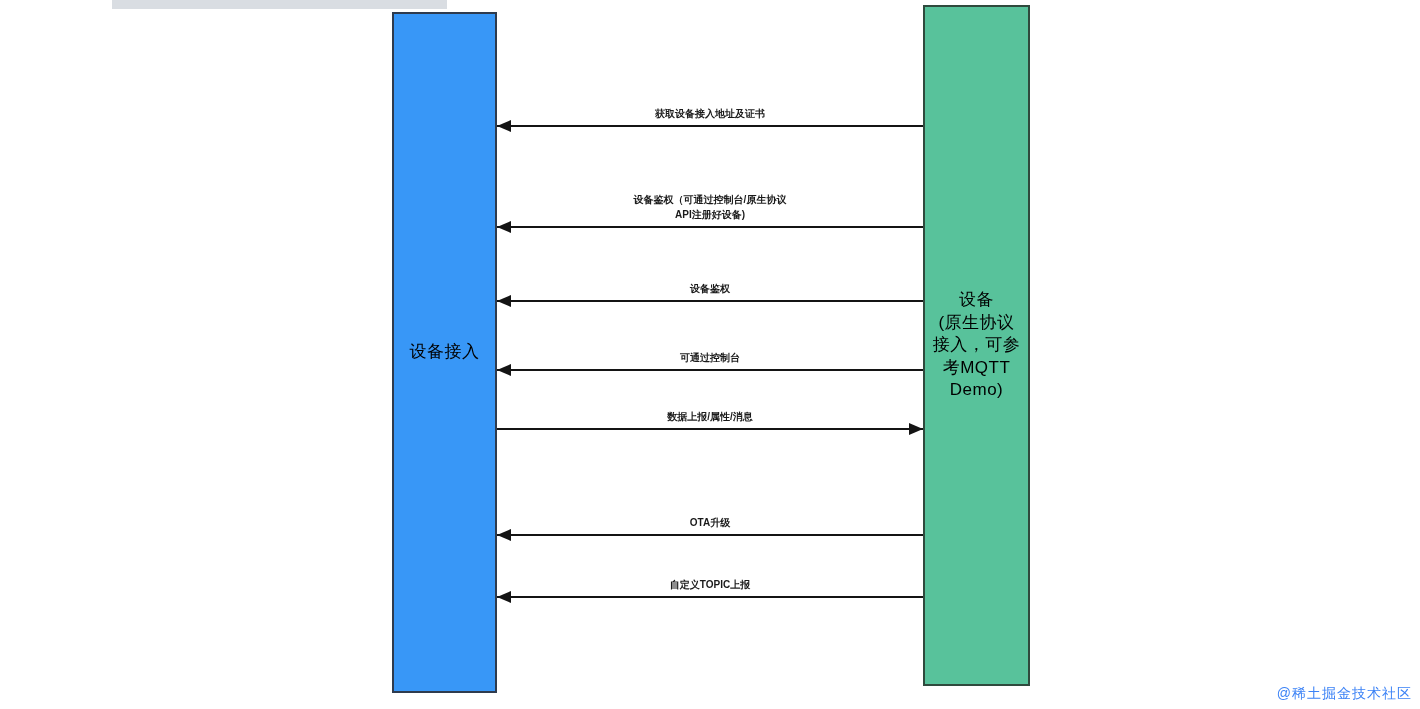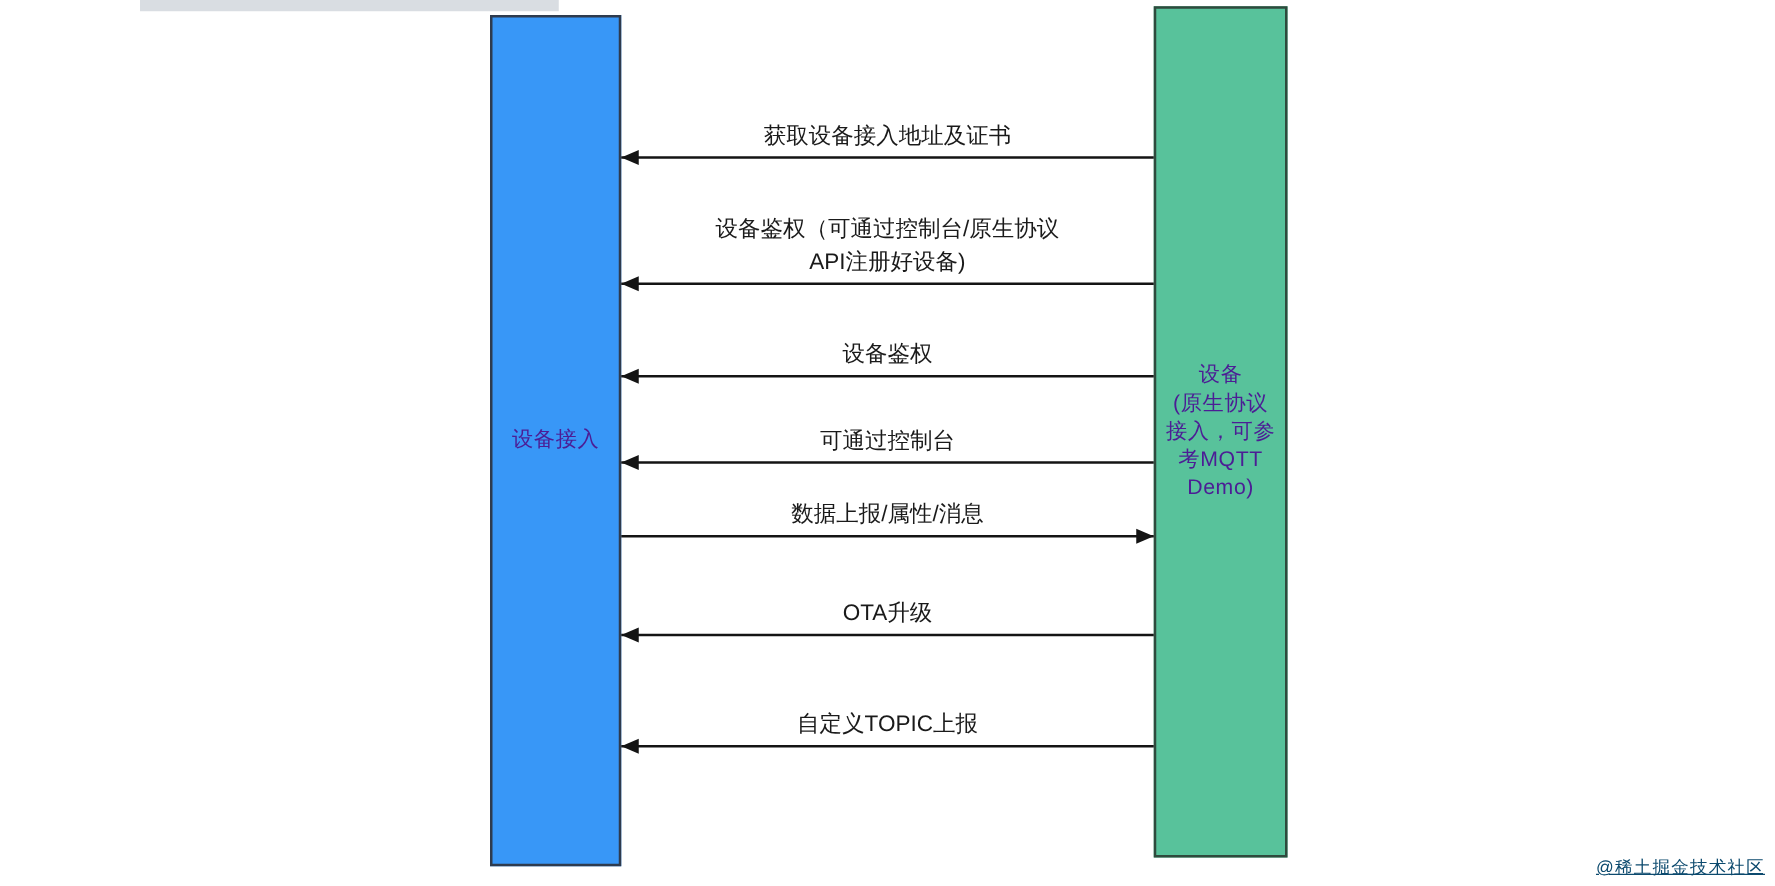--- a/index.html
+++ b/index.html
@@ -21,21 +21,21 @@
     background: #d9dde2;
   }
 
   
   .lane {
     position: absolute;
     display: flex;
     align-items: center;
     justify-content: center;
     box-sizing: border-box;
-    color: #4c1d95;
+    color: #000000;
     text-align: center;
   }
   .lane-left {
     left: 392px; top: 12px;
     width: 105px; height: 681px;
     background: #3897f7;
     border: 2px solid #2e3b4e;
     font-size: 17px;
   }
   .lane-right {
@@ -56,24 +56,25 @@
     position: absolute;
     left: 497px;
     width: 426px;
   }
   .msg-label {
     position: absolute;
     bottom: 6px;
     left: 0;
     width: 100%;
     text-align: center;
-    font-size: 18px;
+    font-size: 10px;
     line-height: 1.45;
     color: #1a1a1a;
     white-space: pre-line;
+    font-weight: bold;
   }
   .msg-line {
     position: relative;
     height: 2px;
     background: #141414;
   }
   .head {
     position: absolute;
     top: 50%;
     transform: translateY(-50%);
@@ -90,32 +91,31 @@
     border-top: 6px solid transparent;
     border-bottom: 6px solid transparent;
     border-left: 14px solid #141414;
   }
 
   .msg-1 { top: 125px; }
   .msg-2 { top: 226px; }
   .msg-3 { top: 300px; }
   .msg-4 { top: 369px; }
   .msg-5 { top: 428px; }
-  .msg-6 { top: 507px; }
+  .msg-6 { top: 534px; }
   .msg-7 { top: 596px; }
 
   
   .watermark {
     position: absolute;
     right: 8px;
     bottom: 6px;
     font-size: 14px;
-    color: #0c4a6e;
+    color: #3b82f6;
     letter-spacing: 1px;
-    text-decoration: underline;
   }
 </style>
 </head>
 <body>
 
 <div class="stage">
 
   <div class="top-artifact"></div>
 
   <div class="lane lane-left">

